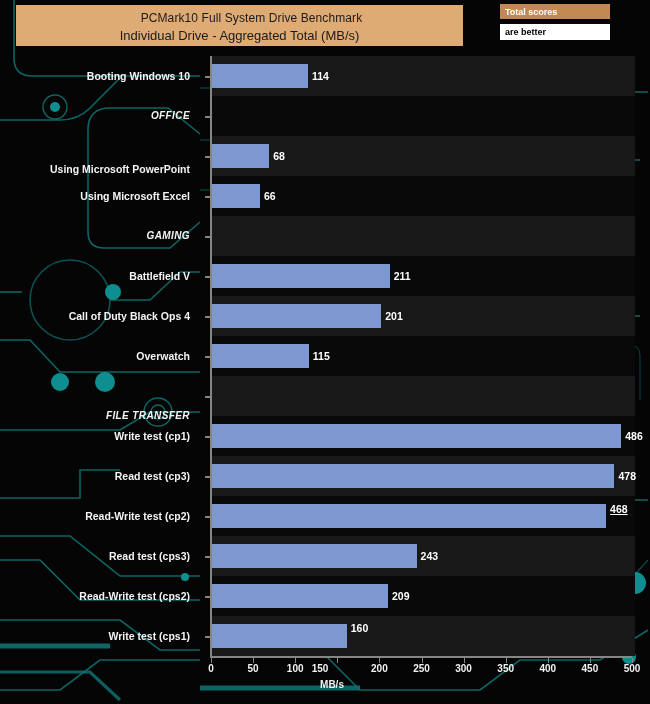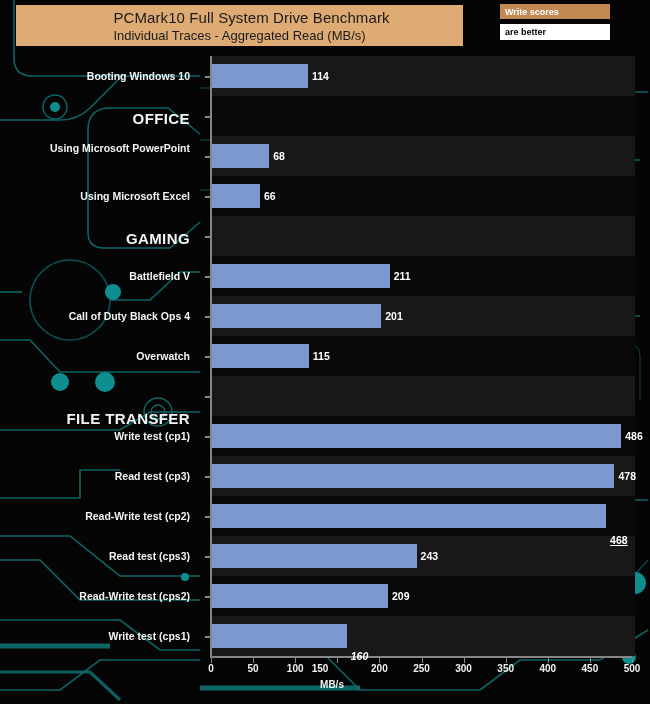--- a/index.html
+++ b/index.html
@@ -20,21 +20,21 @@
   .band.a{background:#181818;}
   .band.b{background:#090909;}
 
   
   .title-box{
     position:absolute;left:16px;top:5px;width:447px;height:41px;
     background:#dfab74;z-index:6;
     display:flex;flex-direction:column;align-items:center;justify-content:center;
     box-sizing:border-box;padding-top:1px;
   }
-  .title-line1{font-size:15px;color:#1a1a1a;line-height:18px;letter-spacing:.1px;margin-left:24px;}
+  .title-line1{font-size:12px;color:#1a1a1a;line-height:18px;letter-spacing:.1px;margin-left:24px;}
   .title-line2{font-size:13px;color:#1a1a1a;line-height:17px;}
 
   
   .note-hi{
     position:absolute;left:500px;top:4px;width:110px;height:15px;
     background:#c08a52;z-index:6;color:#ffffff;font-size:9px;font-weight:bold;
     display:flex;align-items:center;padding-left:5px;box-sizing:border-box;
   }
   .note-lo{
     position:absolute;left:500px;top:24px;width:110px;height:16px;
@@ -56,21 +56,21 @@
     font-size:10px;font-weight:bold;color:#f2f2f2;z-index:5;
     padding-left:14px;box-sizing:border-box;
   }
 
   
   .cat-label{
     position:absolute;left:0;width:200px;text-align:right;
     font-size:10.5px;font-weight:bold;color:#f4f4f4;z-index:5;
     padding-right:10px;box-sizing:border-box;white-space:nowrap;
   }
-  .cat-label.group{font-size:15px;letter-spacing:.4px;}
+  .cat-label.group{font-size:10px;letter-spacing:.4px;font-style:italic;}
   .bar{
     position:absolute;left:212px;height:24px;background:#7d98d1;z-index:3;
   }
   .bar-value{
     position:absolute;height:24px;line-height:24px;
     font-size:10.5px;font-weight:bold;color:#ffffff;z-index:5;padding-left:4px;
     white-space:nowrap;
   }
 </style>
 </head>
@@ -233,24 +233,24 @@
       <div class="band b" style="top: 360px; height: 40px;"></div>
       <div class="band a" style="top: 400px; height: 40px;"></div>
       <div class="band b" style="top: 440px; height: 40px;"></div>
       <div class="band a" style="top: 480px; height: 40px;"></div>
       <div class="band b" style="top: 520px; height: 40px;"></div>
       <div class="band a" style="top: 560px; height: 40px;"></div>
     </div>
 
   <div class="title-box">
     <div class="title-line1">PCMark10 Full System Drive Benchmark</div>
-    <div class="title-line2">Individual Traces - Aggregated Read (MB/s)</div>
+    <div class="title-line2">Individual Drive - Aggregated Total (MB/s)</div>
   </div>
 
-  <div class="note-hi">Write scores</div>
+  <div class="note-hi">Total scores</div>
   <div class="note-lo">are better</div>
 
   <div class="axis-y"></div>
   <div class="axis-x"></div>
   <div class="axis-title">MB/s</div>
 
   <div id="ticks-layer">
       <div class="xtick" style="left: 211px;"></div>
       <div class="xlabel" style="left: 211px;">0</div>
       <div class="xtick" style="left: 253.1px;"></div>
@@ -274,21 +274,21 @@
       <div class="xtick" style="left: 632px;"></div>
       <div class="xlabel" style="left: 632px;">500</div>
     </div>
   <div id="rows-layer">
       <div class="cat-label" style="top: 70px;">Booting Windows 10</div>
       <div class="ytick" style="top: 76px;"></div>
       <div class="bar" style="top: 64px; width: 95.988px; background: rgb(125, 152, 209);"></div>
       <div class="bar-value" style="top: 64px; left: 307.988px; color: rgb(255, 255, 255);">114</div>
       <div class="cat-label group" style="top: 110px;">OFFICE</div>
       <div class="ytick" style="top: 116px;"></div>
-      <div class="cat-label" style="top: 142px; text-align: right;">Using Microsoft PowerPoint</div>
+      <div class="cat-label" style="top: 163px; text-align: right;">Using Microsoft PowerPoint</div>
       <div class="ytick" style="top: 156px;"></div>
       <div class="bar" style="top: 144px; width: 57.256px; background: rgb(125, 152, 209);"></div>
       <div class="bar-value" style="top: 144px; left: 269.256px; color: rgb(255, 255, 255);">68</div>
       <div class="cat-label" style="top: 190px;">Using Microsoft Excel</div>
       <div class="ytick" style="top: 196px;"></div>
       <div class="bar" style="top: 184px; width: 47.994px; background: rgb(125, 152, 209);"></div>
       <div class="bar-value" style="top: 184px; left: 259.994px; color: rgb(255, 255, 255);">66</div>
       <div class="cat-label group" style="top: 230px;">GAMING</div>
       <div class="ytick" style="top: 236px;"></div>
       <div class="cat-label" style="top: 270px;">Battlefield V</div>
@@ -309,28 +309,28 @@
       <div class="ytick" style="top: 436px;"></div>
       <div class="bar" style="top: 424px; width: 409.212px; background: rgb(125, 152, 209);"></div>
       <div class="bar-value" style="top: 424px; left: 621.212px; color: rgb(255, 255, 255); text-align: center;">486</div>
       <div class="cat-label" style="top: 470px;">Read test (cp3)</div>
       <div class="ytick" style="top: 476px;"></div>
       <div class="bar" style="top: 464px; width: 402.476px; background: rgb(125, 152, 209);"></div>
       <div class="bar-value" style="top: 464px; left: 614.476px; color: rgb(255, 255, 255);">478</div>
       <div class="cat-label" style="top: 510px;">Read-Write test (cp2)</div>
       <div class="ytick" style="top: 516px;"></div>
       <div class="bar" style="top: 504px; width: 394.056px; background: rgb(125, 152, 209);"></div>
-      <div class="bar-value" style="top: 528px; left: 606.056px; color: rgb(255, 255, 255); text-decoration: underline;">468</div>
+      <div class="bar-value" style="top: 497px; left: 606.056px; color: rgb(255, 255, 255); text-decoration: underline;">468</div>
       <div class="cat-label" style="top: 550px;">Read test (cps3)</div>
       <div class="ytick" style="top: 556px;"></div>
       <div class="bar" style="top: 544px; width: 204.606px; background: rgb(125, 152, 209);"></div>
       <div class="bar-value" style="top: 544px; left: 416.606px; color: rgb(255, 255, 255);">243</div>
       <div class="cat-label" style="top: 590px;">Read-Write test (cps2)</div>
       <div class="ytick" style="top: 596px;"></div>
       <div class="bar" style="top: 584px; width: 175.978px; background: rgb(125, 152, 209);"></div>
       <div class="bar-value" style="top: 584px; left: 387.978px; color: rgb(255, 255, 255);">209</div>
       <div class="cat-label" style="top: 630px;">Write test (cps1)</div>
       <div class="ytick" style="top: 636px;"></div>
       <div class="bar" style="top: 624px; width: 134.72px; background: rgb(125, 152, 209);"></div>
-      <div class="bar-value" style="top: 644px; left: 346.72px; color: rgb(255, 255, 255); font-style: italic;">160</div>
+      <div class="bar-value" style="top: 616px; left: 346.72px; color: rgb(255, 255, 255);">160</div>
     </div>
 
 </div>
 
 </body></html>

